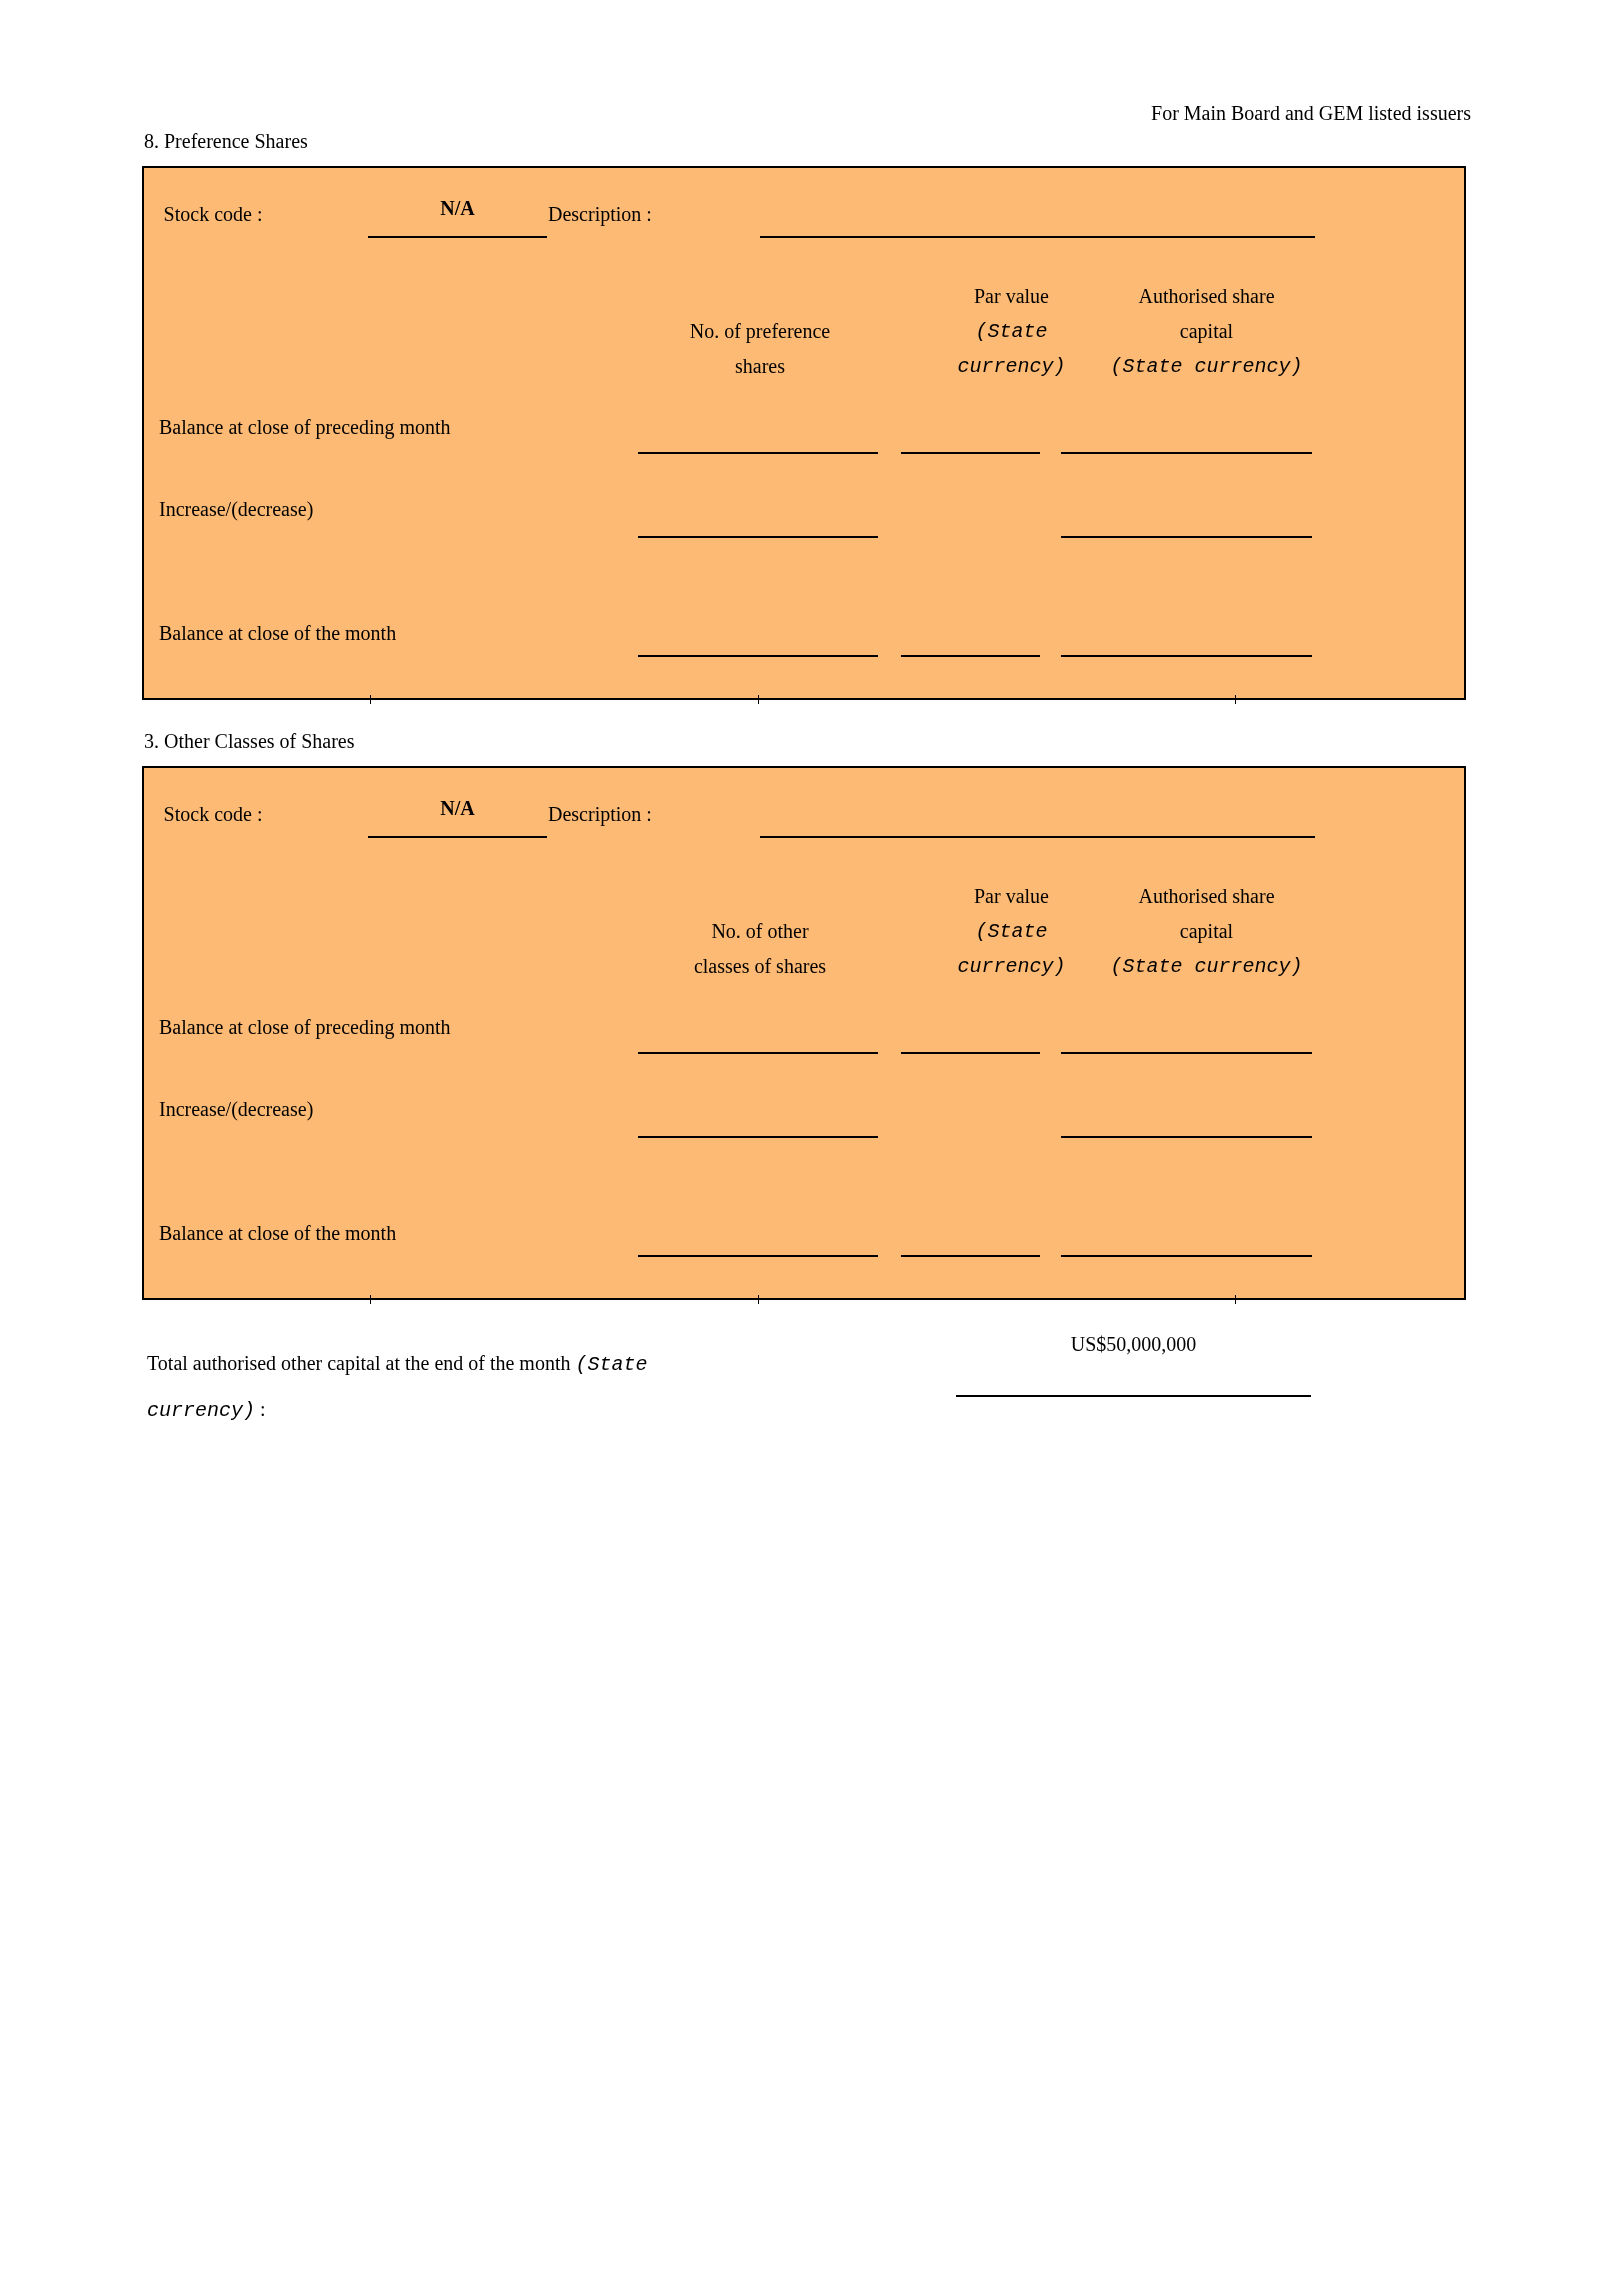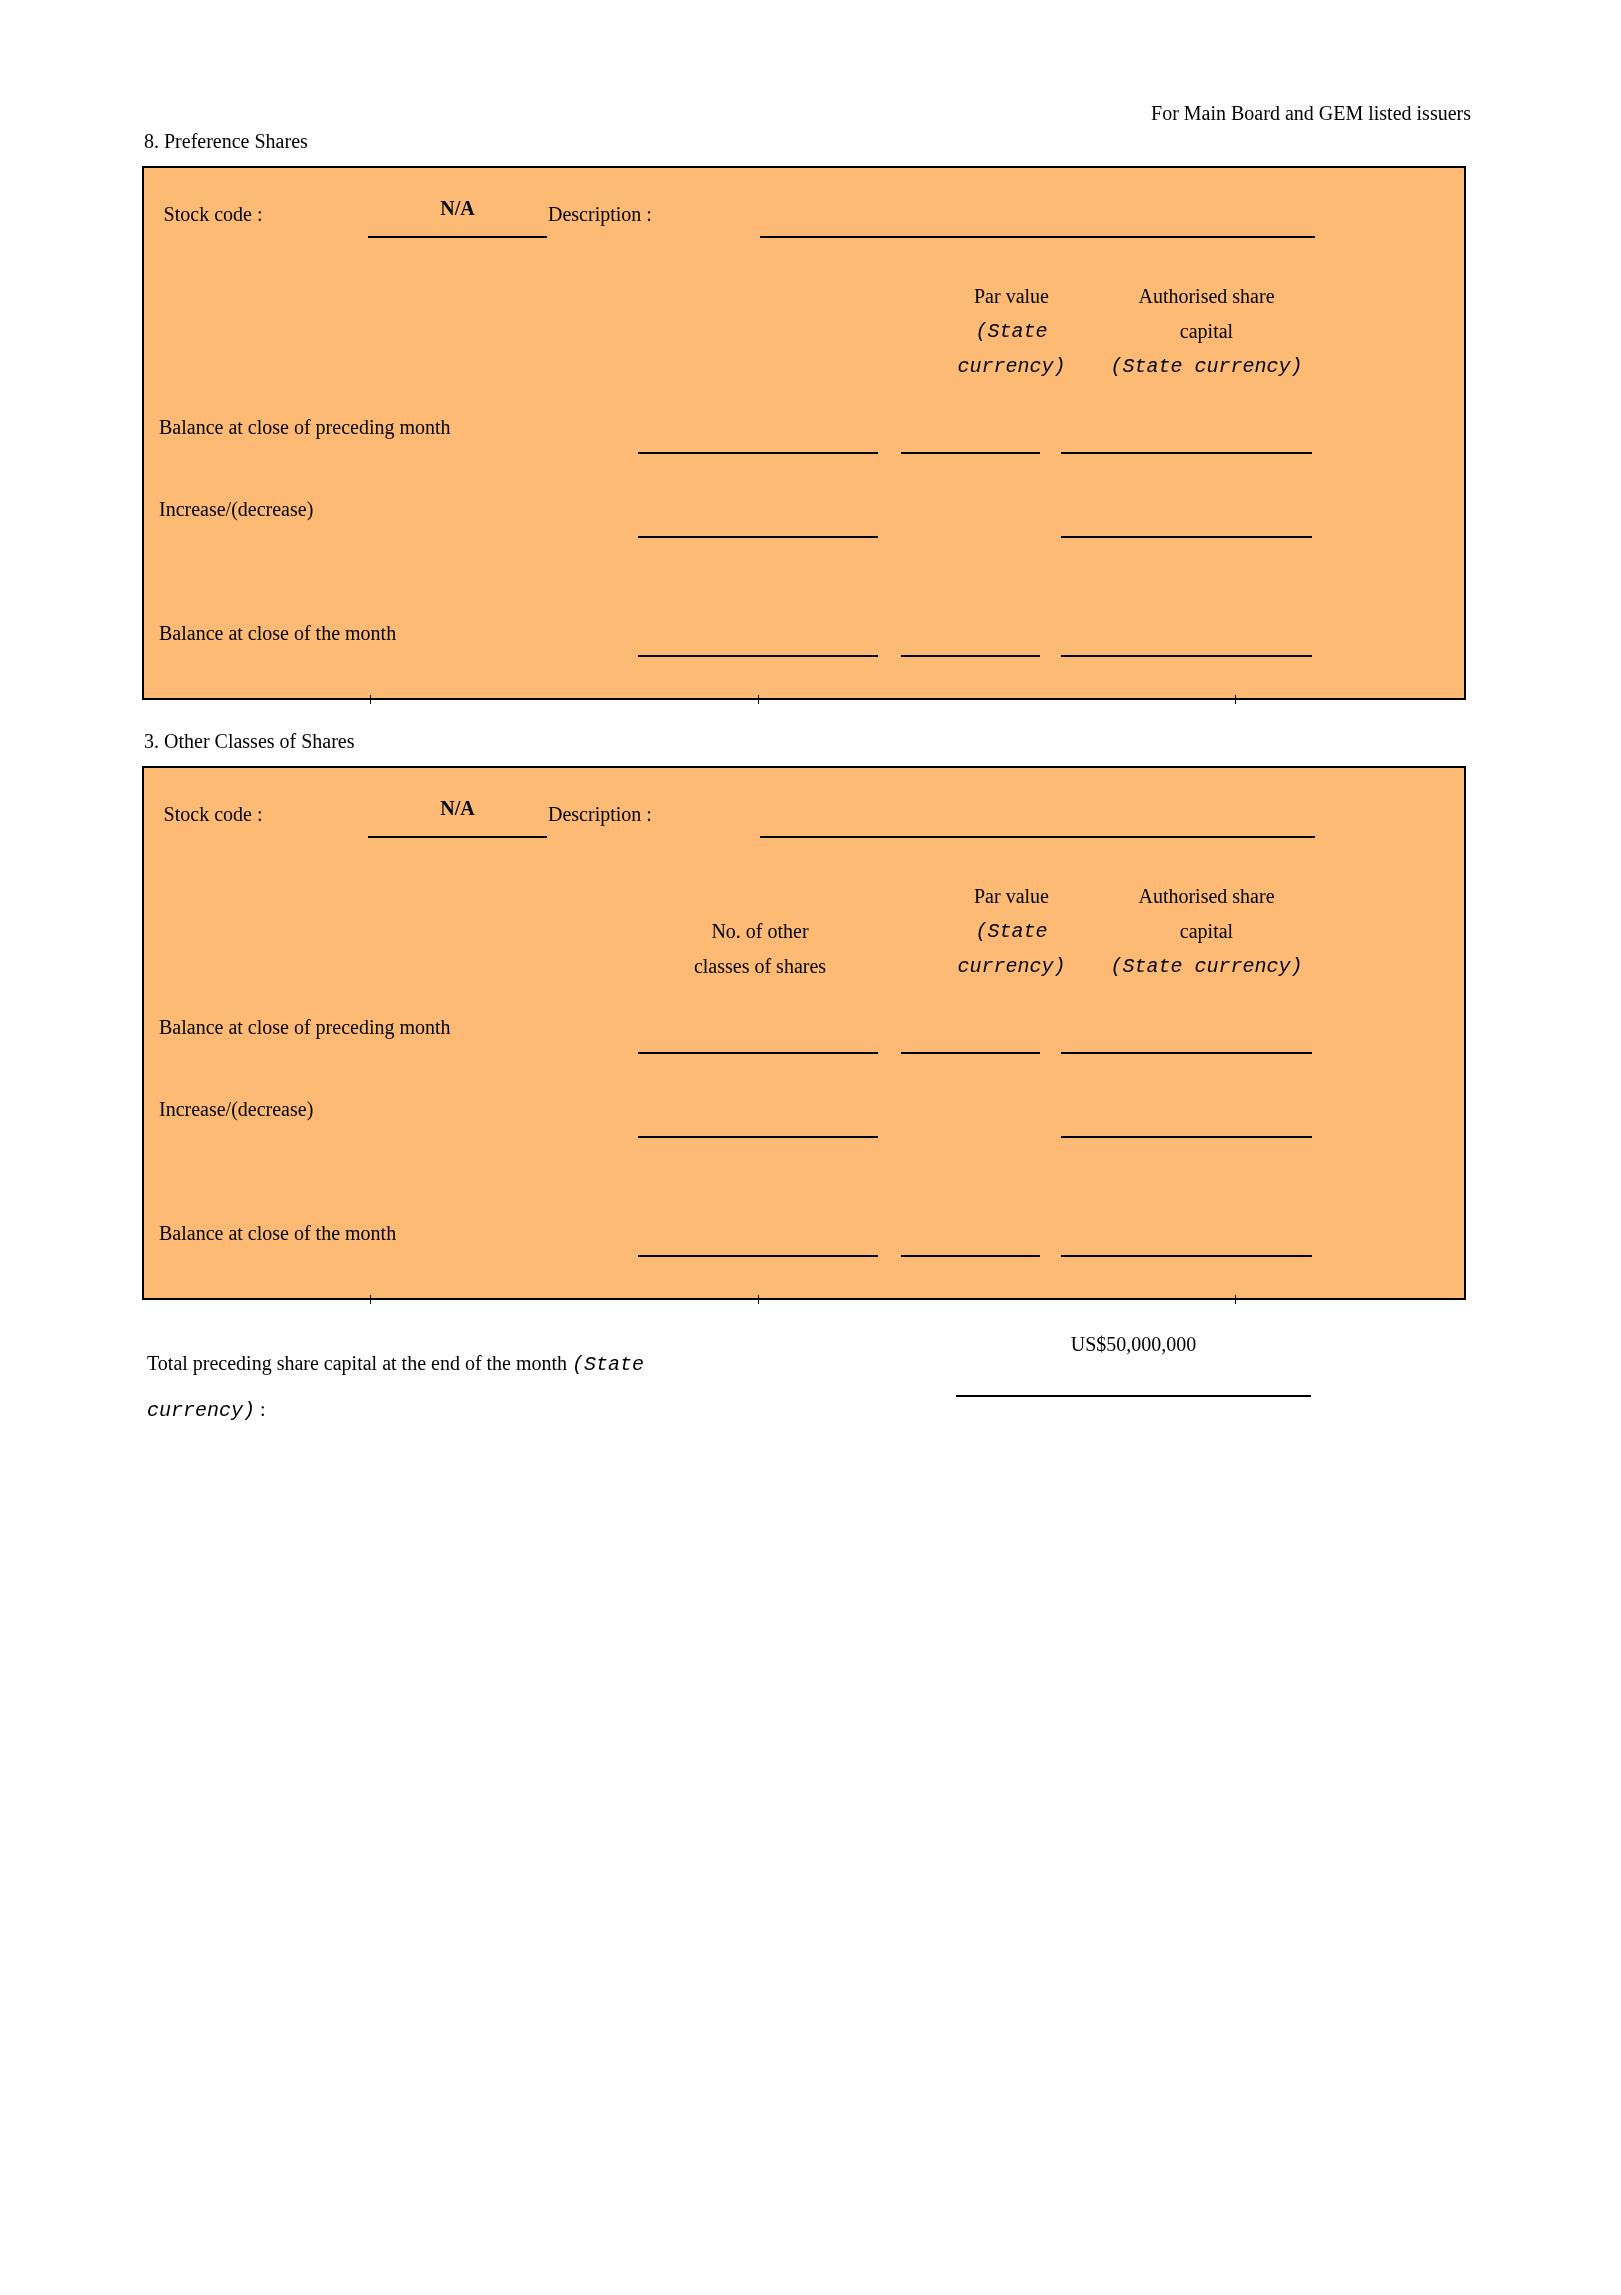--- a/index.html
+++ b/index.html
@@ -117,20 +117,24 @@
   <div class="header-note">For Main Board and GEM listed issuers</div>
 
   <div class="sec-heading" id="heading-2">8. Preference Shares</div>
 
   <div class="panel" id="panel-2">
     <span class="stock-label">Stock code :</span>
     <div class="field na-slot">N/A</div>
     <span class="desc-label">Description :</span>
     <div class="field desc-slot"></div>
 
+    <div class="colhead ch-shares">
+      <div>No. of preference</div>
+      <div>shares</div>
+    </div>
     <div class="colhead ch-par">
       <div>Par value</div>
       <div class="it">(State</div>
       <div class="it">currency)</div>
     </div>
     <div class="colhead ch-auth">
       <div>Authorised share</div>
       <div>capital</div>
       <div class="it">(State currency)</div>
     </div>
@@ -190,21 +194,21 @@
     <div class="slot s-shares r3"></div>
     <div class="slot s-par r3"></div>
     <div class="slot s-auth r3"></div>
 
     <div class="tick tick-a"></div>
     <div class="tick tick-b"></div>
     <div class="tick tick-c"></div>
   </div>
 
   <div class="total-label">
-    <span>Total preceding share capital at the end of the month</span>
+    <span>Total authorised other capital at the end of the month</span>
     <span class="it">(State</span><br>
     <span class="it">currency)</span><span> :</span>
   </div>
 
   <div class="total-field">US$50,000,000</div>
 
 </div>
 
 
 </body></html>

